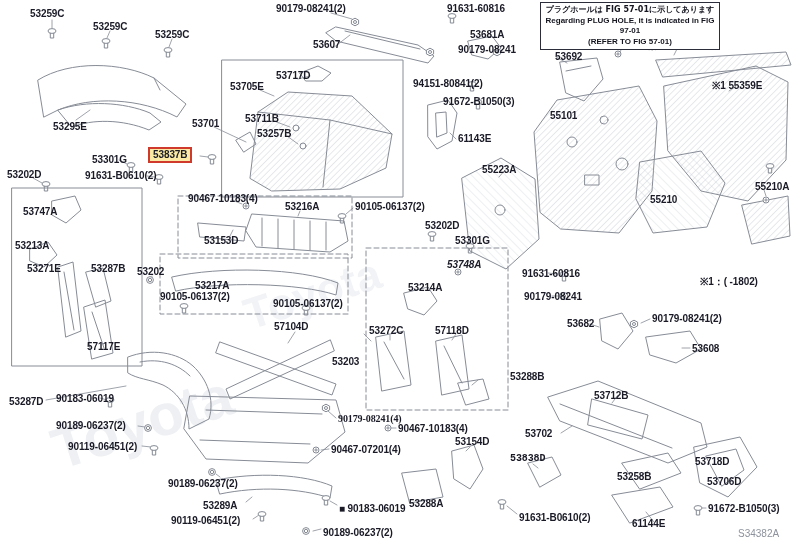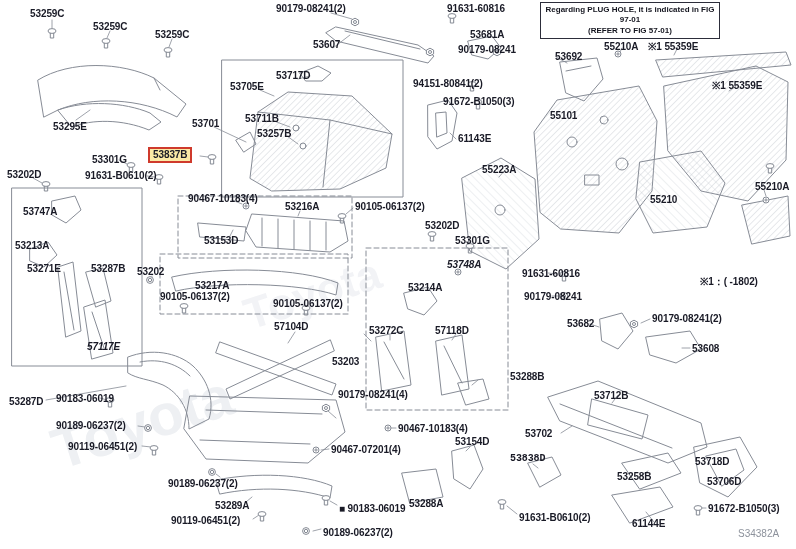--- a/index.html
+++ b/index.html
@@ -190,20 +190,21 @@
       <use href="#fClip" x="618" y="54"></use>
       <use href="#fClip" x="766" y="200"></use>
     <use href="#fGrom" x="148" y="428"></use>
       <use href="#fGrom" x="212" y="472"></use>
       <use href="#fGrom" x="306" y="531"></use>
     <use href="#fGrom" x="150" y="280"></use>
   </g>
 </svg>
 
 <div class="note-box">
+  <div class="note-jp">プラグホールは FIG 57-01に示してあります</div>
   <div class="note-en">Regarding PLUG HOLE, it is indicated in FIG 97-01</div>
   <div class="note-en">(REFER TO FIG 57-01)</div>
 </div>
 
 <div class="labels-layer">
     <div class="part-label" style="left: 30px; top: 8px;">53259C</div>
     <div class="part-label" style="left: 93px; top: 21px;">53259C</div>
     <div class="part-label" style="left: 155px; top: 29px;">53259C</div>
     <div class="part-label" style="left: 276px; top: 3px;">90179-08241(2)</div>
     <div class="part-label" style="left: 447px; top: 3px;">91631-60816</div>
@@ -249,39 +250,39 @@
     <div class="part-label" style="left: 408px; top: 282px;">53214A</div>
     <div class="part-label" style="left: 160px; top: 291px;">90105-06137(2)</div>
     <div class="part-label" style="left: 524px; top: 291px;">90179-08241</div>
     <div class="part-label" style="left: 273px; top: 298px;">90105-06137(2)</div>
     <div class="part-label" style="left: 567px; top: 318px;">53682</div>
     <div class="part-label" style="left: 652px; top: 313px;">90179-08241(2)</div>
     <div class="part-label" style="left: 274px; top: 321px;">57104D</div>
     <div class="part-label" style="left: 332px; top: 328px; margin-top: 28px;">53203</div>
     <div class="part-label" style="left: 369px; top: 325px;">53272C</div>
     <div class="part-label" style="left: 435px; top: 325px;">57118D</div>
-    <div class="part-label" style="left: 87px; top: 341px; font-style: italic;">57117E</div>
+    <div class="part-label" style="left: 87px; top: 341px;">57117E</div>
     <div class="part-label" style="left: 692px; top: 343px;">53608</div>
     <div class="part-label" style="left: 462px; top: 371px; margin-left: 48px;">53288B</div>
     <div class="part-label" style="left: 9px; top: 396px;">53287D</div>
     <div class="part-label" style="left: 56px; top: 393px;">90183-06019</div>
     <div class="part-label" style="left: 594px; top: 390px;">53712B</div>
-    <div class="part-label" style="left: 338px; top: 389px;">90179-08241(4)</div>
+    <div class="part-label" style="left: 338px; top: 413px; font-family: Liberation Serif, serif;">90179-08241(4)</div>
     <div class="part-label" style="left: 56px; top: 420px;">90189-06237(2)</div>
     <div class="part-label" style="left: 398px; top: 423px;">90467-10183(4)</div>
     <div class="part-label" style="left: 525px; top: 428px;">53702</div>
     <div class="part-label" style="left: 68px; top: 441px;">90119-06451(2)</div>
     <div class="part-label" style="left: 331px; top: 444px;">90467-07201(4)</div>
     <div class="part-label" style="left: 455px; top: 436px;">53154D</div>
     <div class="part-label" style="left: 510px; top: 453px; font-family: Liberation Mono, monospace;">53838D</div>
     <div class="part-label" style="left: 617px; top: 471px;">53258B</div>
     <div class="part-label" style="left: 695px; top: 456px;">53718D</div>
     <div class="part-label" style="left: 168px; top: 478px;">90189-06237(2)</div>
     <div class="part-label" style="left: 707px; top: 476px;">53706D</div>
-    <div class="part-label" style="left: 203px; top: 500px; margin-left: 12px;">53289A</div>
+    <div class="part-label" style="left: 203px; top: 500px;">53289A</div>
     <div class="part-label" style="left: 409px; top: 498px;">53288A</div>
     <div class="part-label" style="left: 339px; top: 503px;">■ 90183-06019</div>
     <div class="part-label" style="left: 519px; top: 512px;">91631-B0610(2)</div>
     <div class="part-label" style="left: 708px; top: 503px;">91672-B1050(3)</div>
     <div class="part-label" style="left: 171px; top: 515px;">90119-06451(2)</div>
     <div class="part-label" style="left: 632px; top: 518px;">61144E</div>
     <div class="part-label" style="left: 323px; top: 527px;">90189-06237(2)</div>
   </div>
 
 <div class="diagram-code">S34382A</div>

